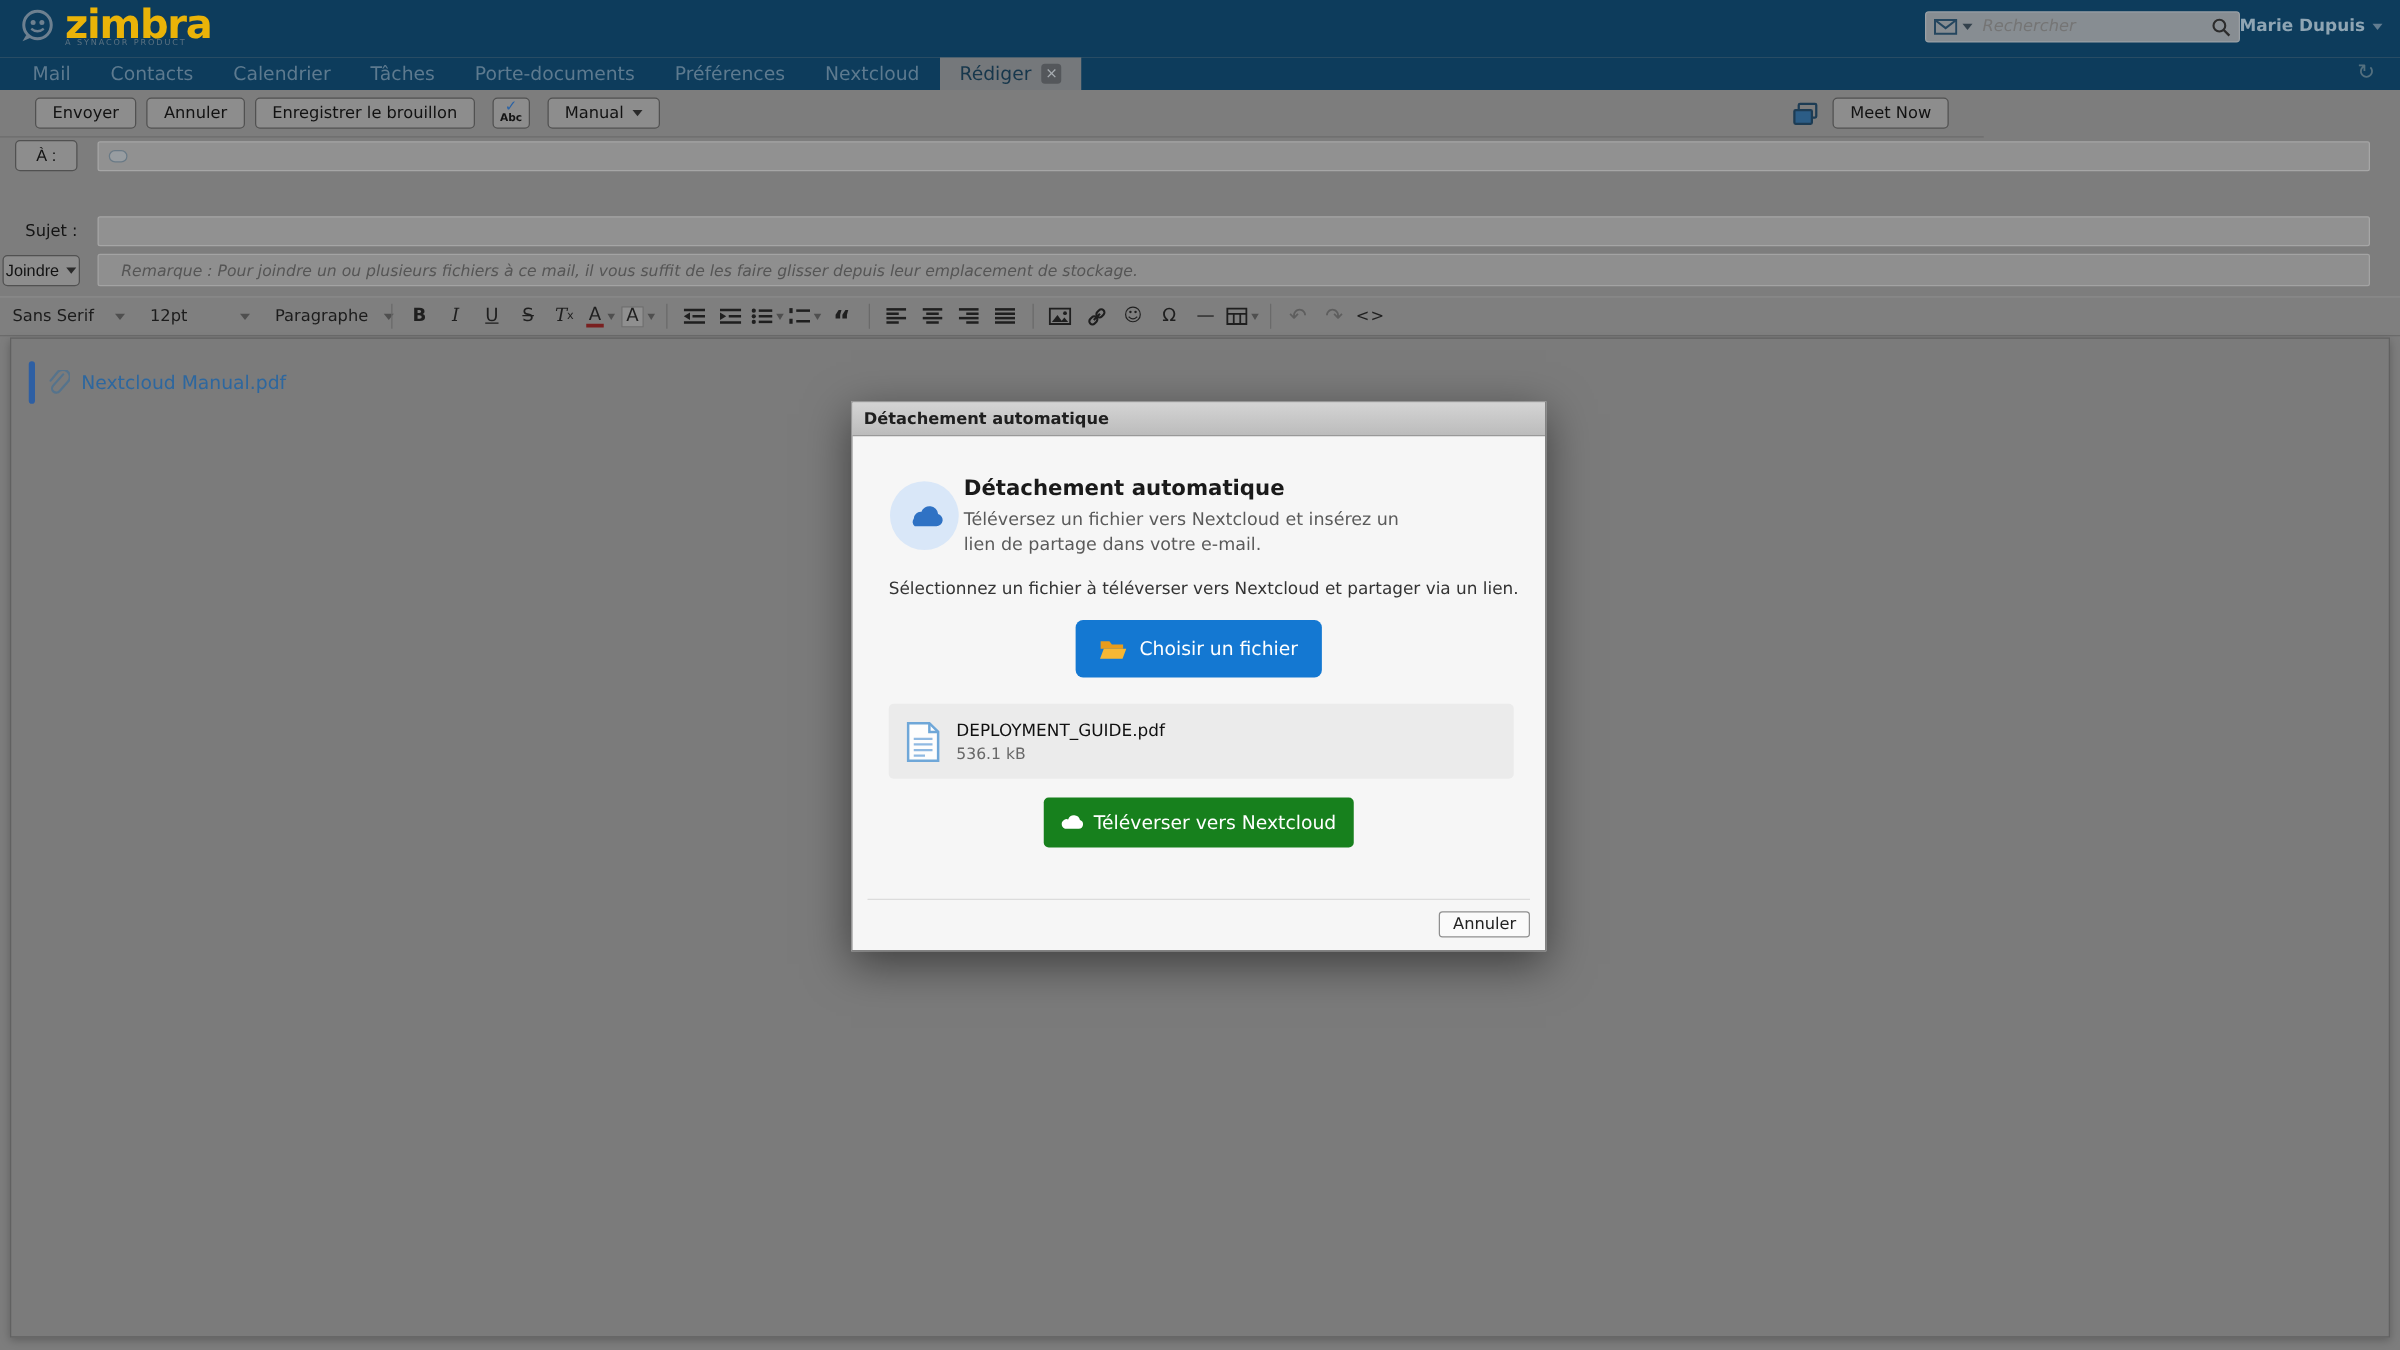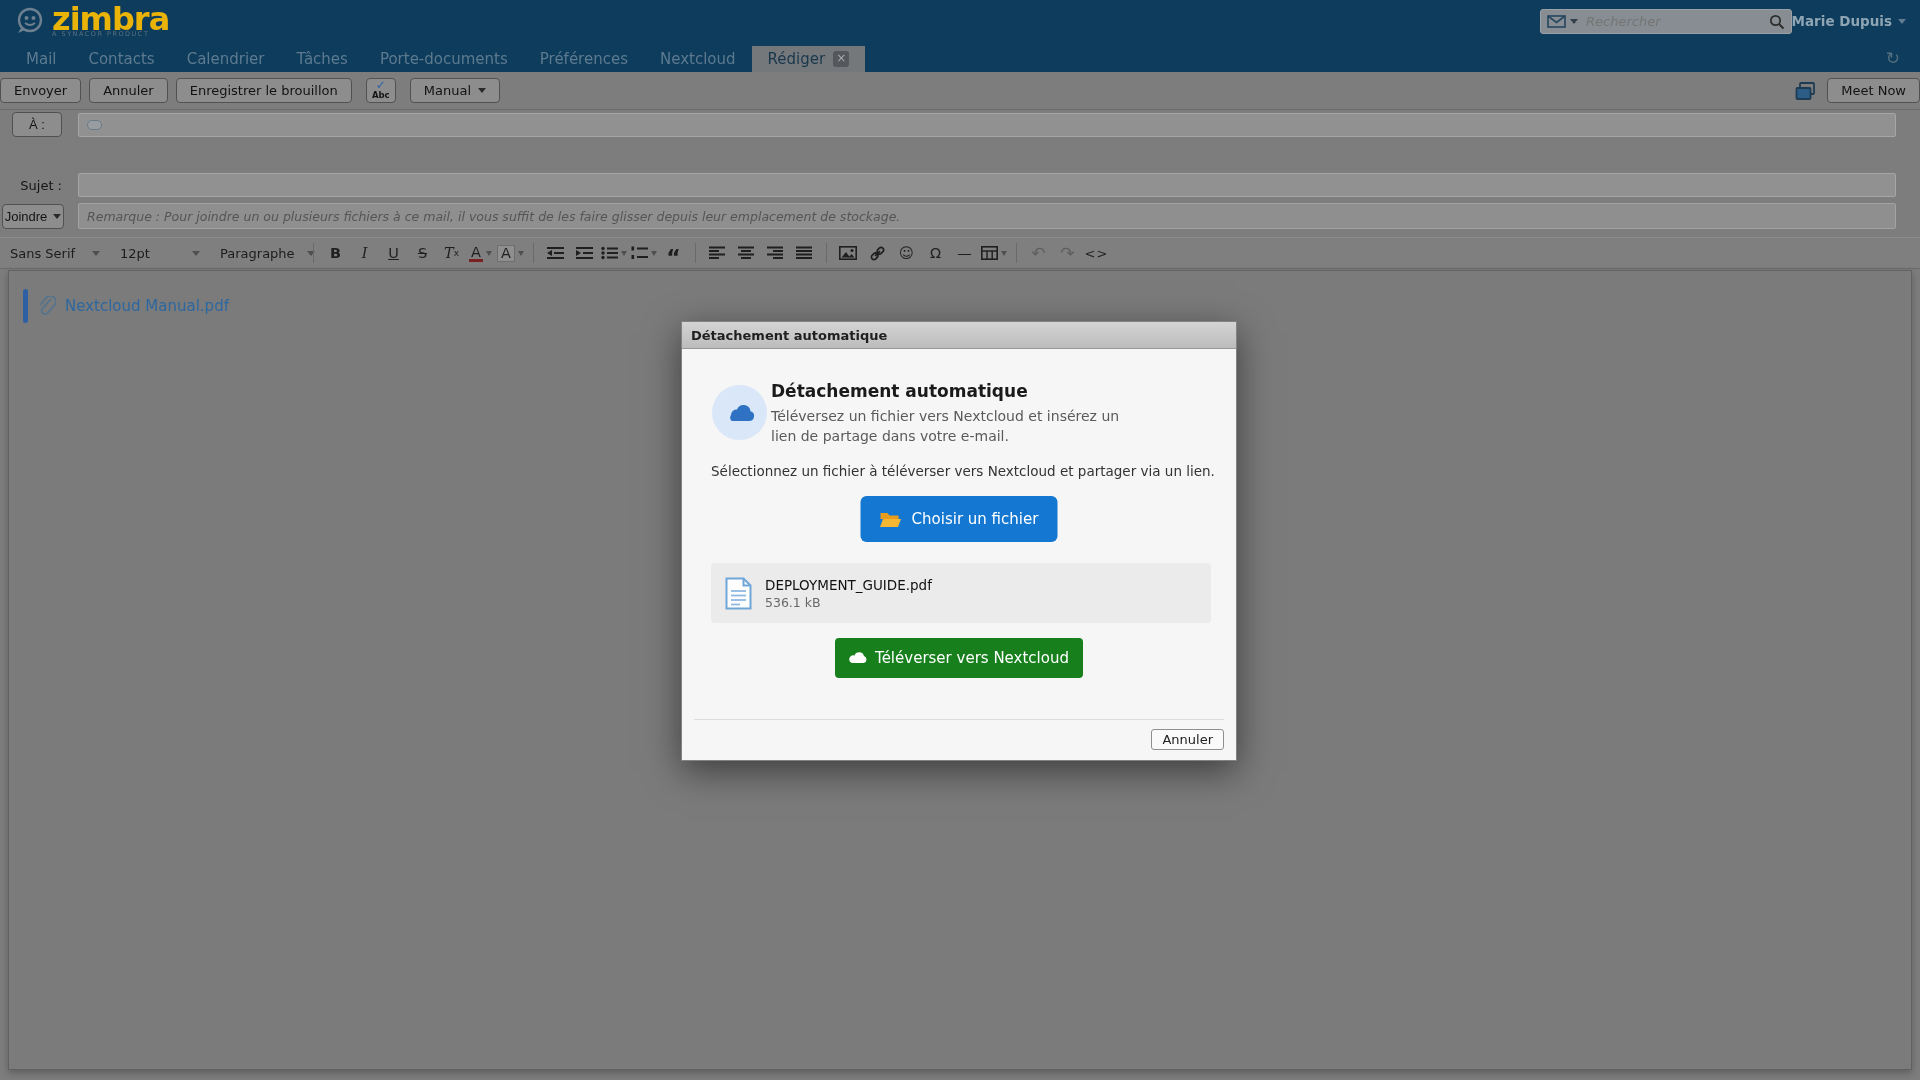--- a/index.html
+++ b/index.html
@@ -20,36 +20,36 @@
   .user .caret { border-top-color:#627d91; }
 
   
   .tabbar { position:absolute; top:46px; left:0; width:1920px; height:26px; background:#0d3c5c; display:flex; padding-left:10px; }
   .tab { padding:0 16px; display:flex; align-items:center; color:#5d7a8f; font-size:15px; cursor:default; }
   .tab.active { background:#75787b; color:#17374c; gap:8px; }
   .tab-close { width:16px; height:16px; background:#54575b; border-radius:3px; color:#a8adb2; font-size:12px; line-height:15px; text-align:center; }
   .refresh { position:absolute; right:20px; top:48px; color:#54707f; font-size:17px; }
 
   
-  .toolbar { position:absolute; top:72px; left:0; width:1920px; height:38px; background:#7d7d7d; border-bottom:1px solid #6c6c6c; display:flex; align-items:center; padding:0 0; gap:8px; }
+  .toolbar { position:absolute; top:72px; left:0; width:1587px; height:38px; background:#7d7d7d; border-bottom:1px solid #6c6c6c; display:flex; align-items:center; padding:0 28px; gap:8px; }
   .btn { background:#8d8d8d; border:1px solid #515151; border-radius:4px; padding:4px 13px; font-size:13px; color:#121212; display:flex; align-items:center; gap:7px; font-family:inherit; }
   .btn .caret { border-top-color:#2a2a2a; }
   .spell { width:30px; padding:1px 0 2px; flex-direction:column; gap:0; line-height:8px; align-items:center; }
   .spell-check { color:#2a62a5; font-size:12px; font-weight:bold; line-height:11px; }
   .spell-abc { color:#141414; font-size:8.5px; font-weight:bold; line-height:9px; }
   .tb-spacer { flex:1; }
 
   
   .frow { position:absolute; left:0; width:1920px; display:flex; align-items:center; }
   .lblbtn { background:#8d8d8d; border:1px solid #515151; border-radius:4px; height:25px; display:flex; align-items:center; justify-content:center; font-size:13px; color:#121212; gap:6px; }
   .fin { background:#919191; border:1px solid #a6a6a6; border-radius:2px; height:24px; flex:1; margin-right:24px; display:flex; align-items:center; padding:0 8px; }
   .fin input { width:100%; border:none; outline:none; background:transparent; font-size:13px; color:#222; font-family:inherit; }
   .bubble { width:15px; height:10px; border:1px solid #6a7a86; border-radius:5px; background:#989da1; margin-right:6px; }
   .sujet-lbl { width:66px; text-align:right; padding-right:8px; font-size:13px; color:#141414; }
-  .note { background:#8f8f8f; border:1px solid #a3a3a3; border-radius:2px; height:26px; flex:1; margin-right:24px; display:flex; align-items:center; padding:0 8px; font-style:italic; font-size:12.5px; color:#555; }
+  .note { background:#8f8f8f; border:1px solid #a3a3a3; border-radius:2px; height:26px; flex:1; margin-right:24px; display:flex; align-items:center; padding:0 18px; font-style:italic; font-size:12.5px; color:#555; }
 
   
   .edbar { position:absolute; top:237px; left:0; width:1920px; height:32px; background:#7f7f7f; border-top:1px solid #8b8b8b; border-bottom:1px solid #6b6b6b; display:flex; align-items:center; padding:0 0; }
   .dd { display:flex; align-items:center; gap:12px; padding:0 10px; font-size:13px; color:#1c1c1c; height:100%; }
   .dd .caret { border-top-color:#4f4f4f; border-left-width:4px; border-right-width:4px; }
   .ic { min-width:25px; height:24px; display:flex; align-items:center; justify-content:center; color:#1f1f1f; font-size:14.5px; margin:0 2px; }
   .ic svg { display:block; }
   .ic.disabled { color:#5e5e5e; }
   .sep { width:1px; height:20px; background:#6a6a6a; margin:0 7px; }
   .g-b { font-weight:bold; }

